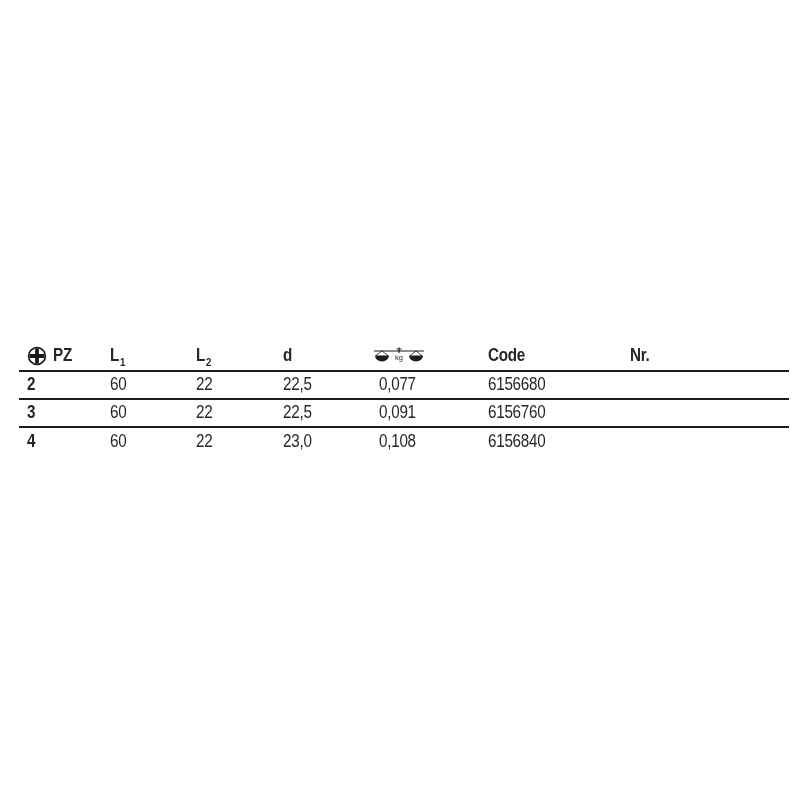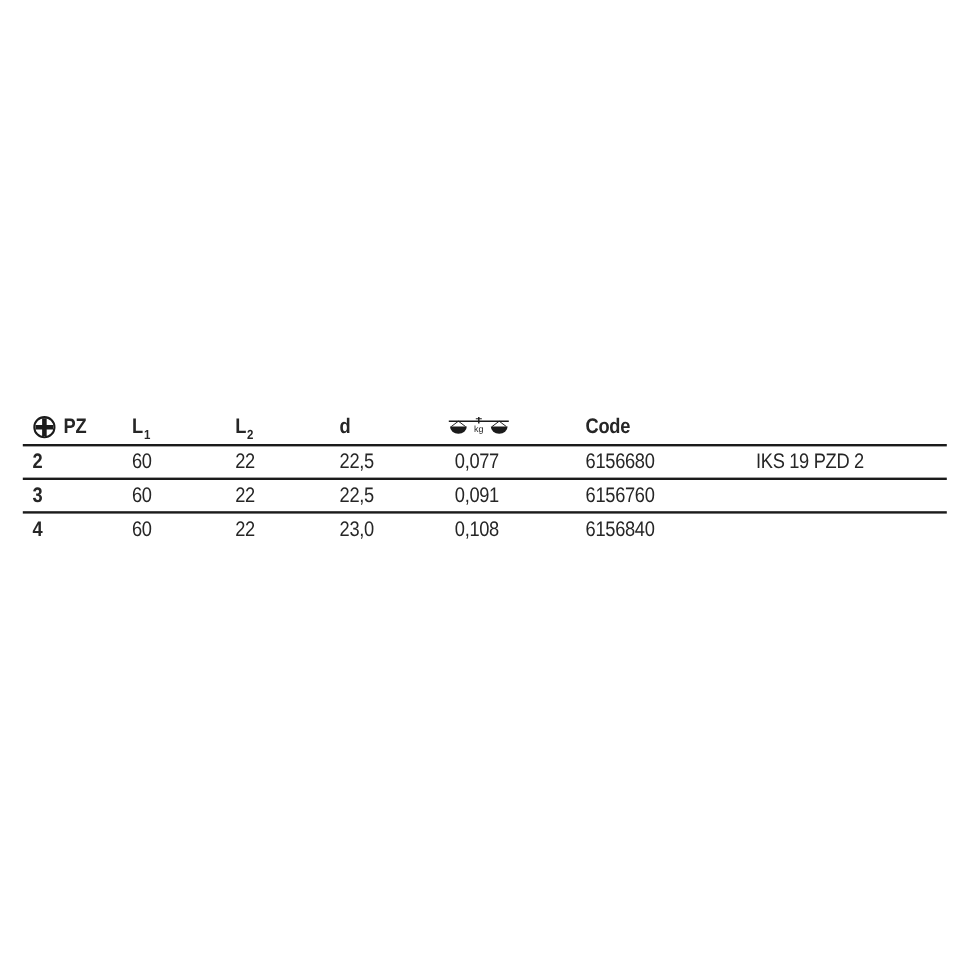--- a/index.html
+++ b/index.html
@@ -93,32 +93,34 @@
             <path d="M43 4 L37 8.5 M43 4 L49 8.5" stroke="#1b1b1b" stroke-width="0.8" fill="none"></path>
             <path d="M2 8.5 A7 6 0 0 0 16 8.5 Z" fill="#1b1b1b"></path>
             <path d="M36 8.5 A7 6 0 0 0 50 8.5 Z" fill="#1b1b1b"></path>
             <text class="scale-kg" x="26" y="13" text-anchor="middle" fill="#262626">kg</text>
           </svg>
         </span>
       </div>
       <div class="cell">
         <span class="txt b">Code</span>
       </div>
+      <div class="cell">
+        <span class="txt b">Nr.</span>
+      </div>
     </div>
 
     <div class="row body">
       <div class="cell c0">
           <span class="txt b">2</span>
         </div>
       <div class="cell"><span class="txt">60</span></div>
       <div class="cell"><span class="txt">22</span></div>
       <div class="cell"><span class="txt">22,5</span></div>
       <div class="cell c4"><span class="txt">0,077</span></div>
       <div class="cell"><span class="txt">6156680</span></div>
-      <div class="cell"><span class="txt">IKS 19 PZD 2</span></div>
     </div>
 
     <div class="row body">
       <div class="cell c0">
           <span class="txt b">3</span>
         </div>
       <div class="cell"><span class="txt">60</span></div>
       <div class="cell"><span class="txt">22</span></div>
       <div class="cell"><span class="txt">22,5</span></div>
       <div class="cell c4"><span class="txt">0,091</span></div>

